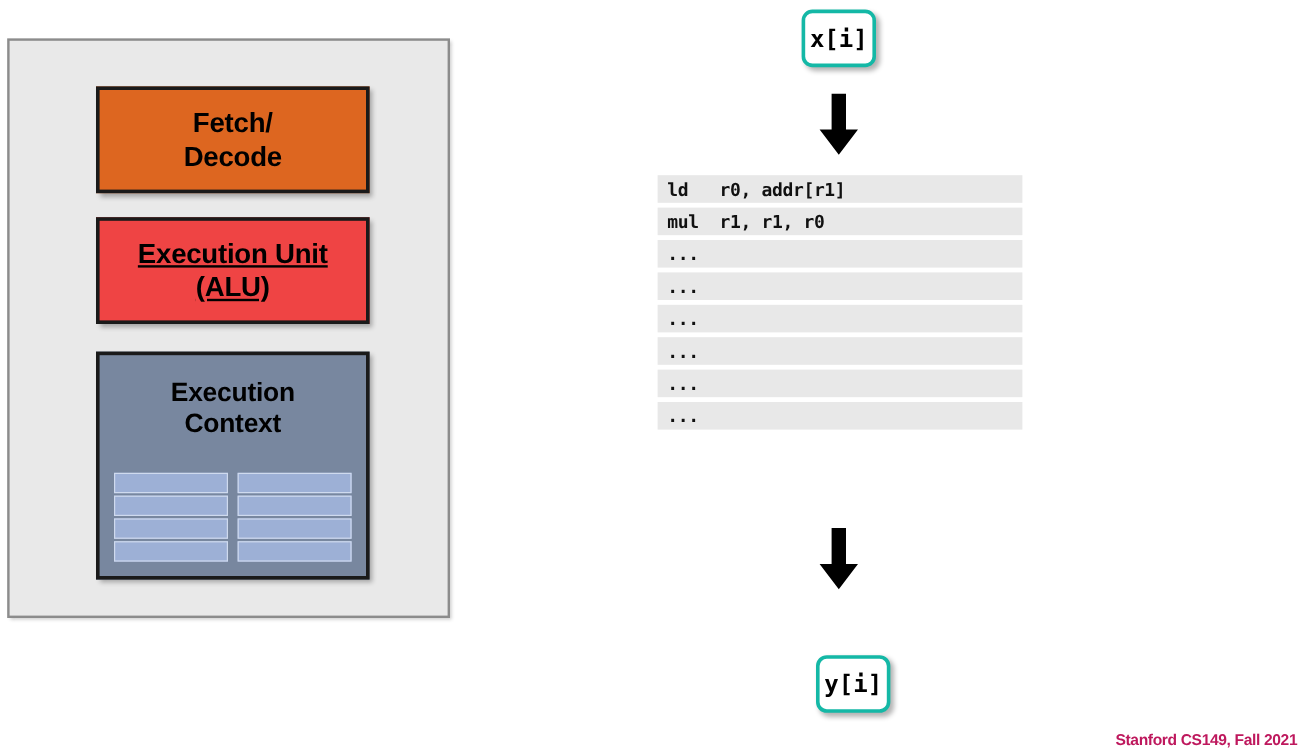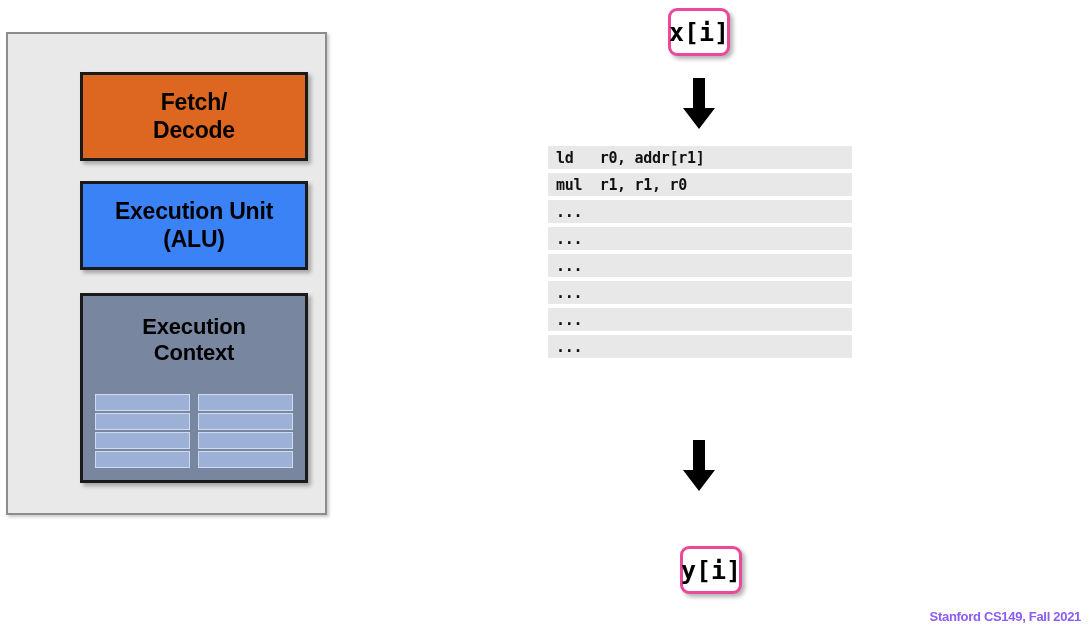--- a/index.html
+++ b/index.html
@@ -13,21 +13,21 @@
     position: relative;
     overflow: hidden;
     font-family: "Liberation Sans", sans-serif;
   }
 
   
   #core-panel {
     position: absolute;
     left: 6px;
     top: 32px;
-    width: 321px;
+    width: 369px;
     height: 483px;
     background: #e9e9e9;
     border: 2px solid #8c8c8c;
     box-sizing: border-box;
     box-shadow: 2px 2px 3px rgba(0,0,0,0.22);
   }
 
   .core-block {
     position: absolute;
     border: 3px solid #1a1a1a;
@@ -102,28 +102,28 @@
     top: 0;
     width: 304px;
     height: 630px;
   }
 
   .io-box {
     position: absolute;
     width: 62px;
     height: 48px;
     background: #ffffff;
-    border: 3px solid #ec4899;
+    border: 3px solid #14b8a6;
     border-radius: 9px;
     box-sizing: border-box;
     display: flex;
     align-items: center;
     justify-content: center;
     font-family: "DejaVu Sans Mono", monospace;
-    font-size: 25px;
+    font-size: 20px;
     font-weight: bold;
     color: #000000;
     box-shadow: 3px 3px 4px rgba(0,0,0,0.30);
   }
   #input-box  { left: 120px; top: 8px; }
   #output-box { left: 132px; top: 505px; margin-top: 41px; }
 
   .down-arrow {
     position: absolute;
     left: 134px;
@@ -157,35 +157,35 @@
   }
   .instruction-row:last-child { margin-bottom: 0; }
 
   
   #footer {
     position: absolute;
     right: 8px;
     bottom: 6px;
     font-size: 13px;
     font-weight: bold;
-    color: #8b5cf6;
+    color: #be185d;
     letter-spacing: -0.3px;
   }
 </style>
 </head>
 <body>
 
 <div id="core-panel">
 
   <div class="core-block" id="fetch-decode-block" style="background: rgb(221, 102, 32);">
     <span id="fetch-decode-label" style="white-space: pre-line;">Fetch/
 Decode</span>
   </div>
 
-  <div class="core-block" id="execution-unit-block" style="background: #3b82f6;">
+  <div class="core-block" id="execution-unit-block" style="background: #ef4444; text-decoration: underline;">
     <span id="execution-unit-label" style="white-space: pre-line;">Execution Unit
 (ALU)</span>
   </div>
 
   <div class="core-block" id="execution-context-block" style="background: rgb(120, 135, 159);">
     <span id="context-label">Execution
 Context</span>
 
     <div id="register-grid">
       <div class="register-column">

